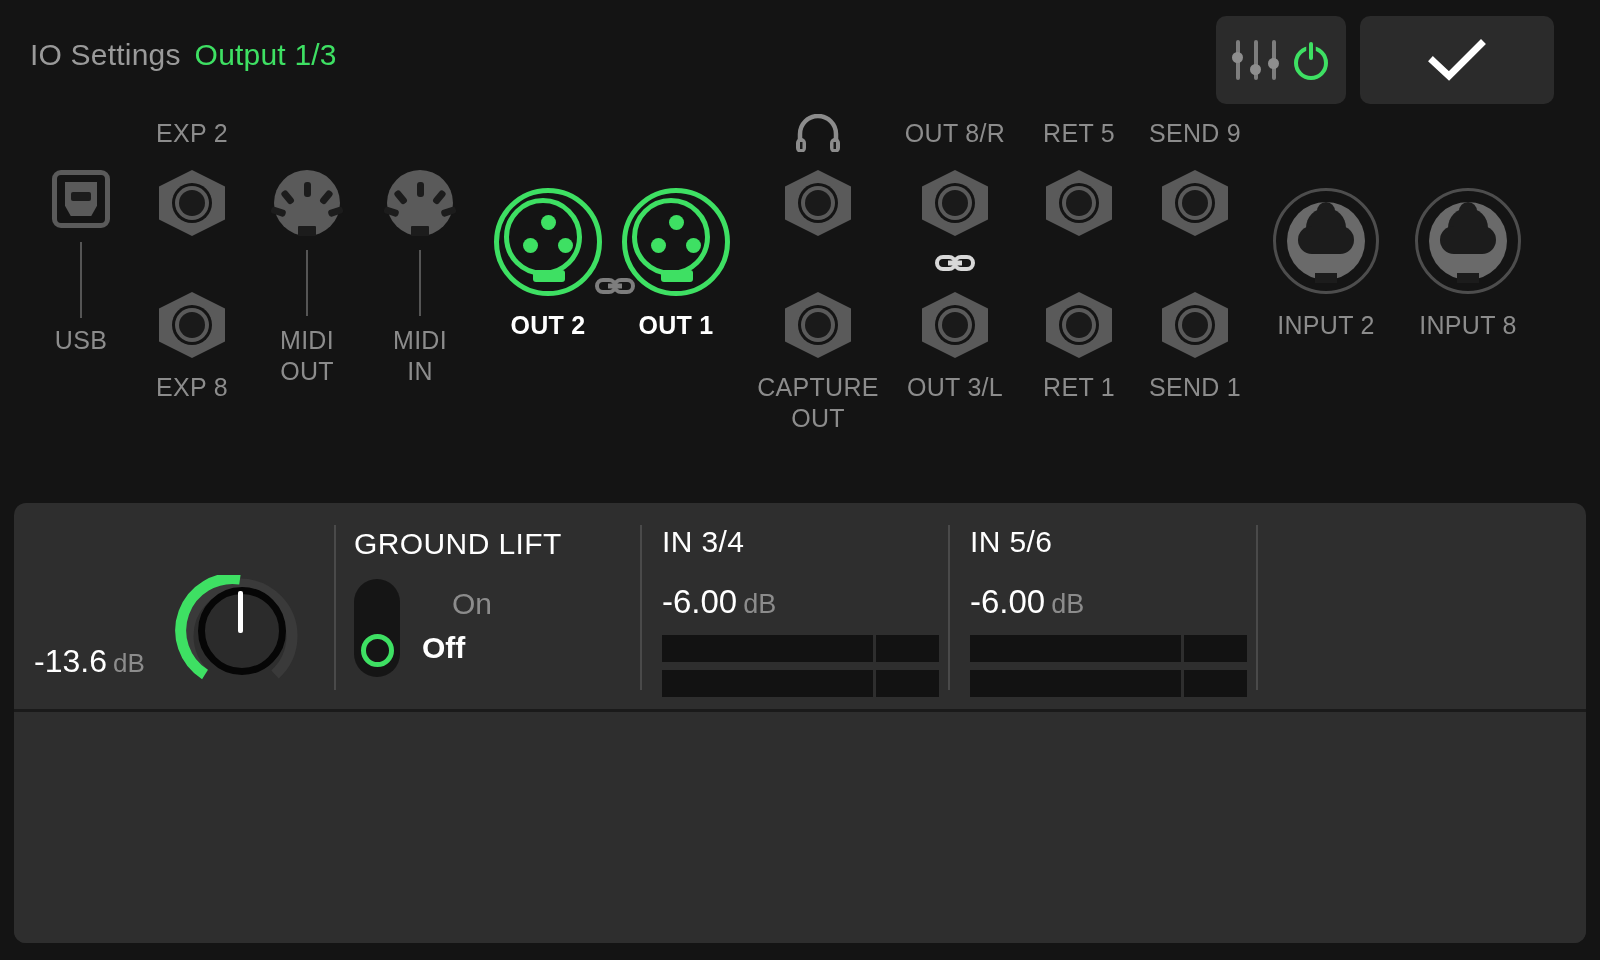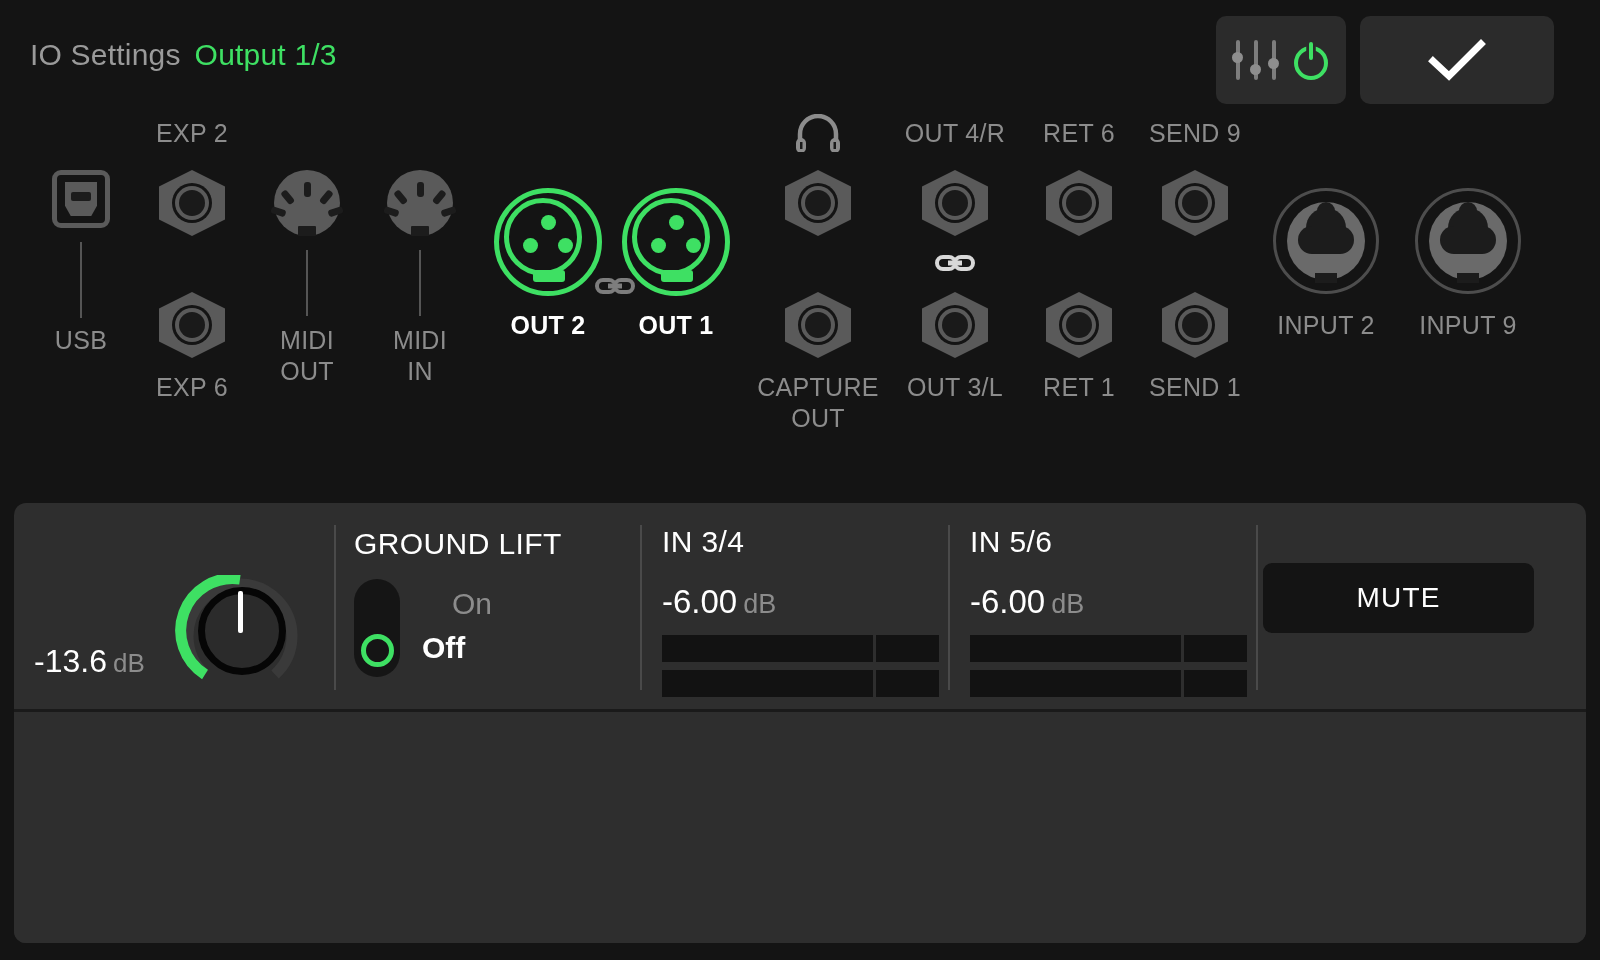--- a/index.html
+++ b/index.html
@@ -228,21 +228,21 @@
         <i class="ring" style="left:13px;top:13px;width:40px;height:40px;"></i>
         <i class="ring2" style="left:16px;top:16px;width:34px;height:34px;"></i>
         <i class="hole" style="left:20px;top:20px;width:26px;height:26px;"></i>
       </div>
       <div class="jack" style="position:absolute;left:19px;top:192px;width:66px;height:66px;">
         <i class="hex"></i>
         <i class="ring" style="left:13px;top:13px;width:40px;height:40px;"></i>
         <i class="ring2" style="left:16px;top:16px;width:34px;height:34px;"></i>
         <i class="hole" style="left:20px;top:20px;width:26px;height:26px;"></i>
       </div>
-      <div class="conn-label" style="top:272px; width:140px;">EXP 6</div>
+      <div class="conn-label" style="top:272px; width:140px;">EXP 8</div>
     </div>
 
     <div class="conn-col" style="left:255px; top:70px; width:104px;">
       <div class="din" style="position:absolute;left:19px;top:0;width:66px;height:66px;">
         <i class="disc"></i>
         <i class="pin" style="left:29.5px;top:12px;"></i>
         <i class="pin" style="left:15px;top:18px;transform:rotate(-40deg);"></i>
         <i class="pin" style="left:44px;top:18px;transform:rotate(40deg);"></i>
         <i class="pin" style="left:8px;top:29px;transform:rotate(-72deg);"></i>
         <i class="pin" style="left:51px;top:29px;transform:rotate(72deg);"></i>
@@ -320,21 +320,21 @@
         <i class="hex"></i>
         <i class="ring" style="left:13px;top:13px;width:40px;height:40px;"></i>
         <i class="ring2" style="left:16px;top:16px;width:34px;height:34px;"></i>
         <i class="hole" style="left:20px;top:20px;width:26px;height:26px;"></i>
       </div>
       <div class="conn-label" style="top:272px; width:190px;">CAPTURE
 OUT</div>
     </div>
 
     <div class="conn-col" style="left:903px; top:0px; width:104px;">
-      <div class="conn-label" style="top:18px; width:190px;">OUT 4/R</div>
+      <div class="conn-label" style="top:18px; width:190px;">OUT 8/R</div>
       <div class="jack" style="position:absolute;left:19px;top:70px;width:66px;height:66px;">
         <i class="hex"></i>
         <i class="ring" style="left:13px;top:13px;width:40px;height:40px;"></i>
         <i class="ring2" style="left:16px;top:16px;width:34px;height:34px;"></i>
         <i class="hole" style="left:20px;top:20px;width:26px;height:26px;"></i>
       </div>
       <div class="linkicon" style="left:32px; top:152px;">
         <svg width="40" height="22" viewBox="0 0 40 22">
           <rect x="2" y="5" width="18" height="12" rx="6" fill="none" stroke="#d8d8d8" stroke-width="4"></rect>
           <rect x="20" y="5" width="18" height="12" rx="6" fill="none" stroke="#d8d8d8" stroke-width="4"></rect>
@@ -344,21 +344,21 @@
       <div class="jack" style="position:absolute;left:19px;top:192px;width:66px;height:66px;">
         <i class="hex"></i>
         <i class="ring" style="left:13px;top:13px;width:40px;height:40px;"></i>
         <i class="ring2" style="left:16px;top:16px;width:34px;height:34px;"></i>
         <i class="hole" style="left:20px;top:20px;width:26px;height:26px;"></i>
       </div>
       <div class="conn-label" style="top:272px; width:190px;">OUT 3/L</div>
     </div>
 
     <div class="conn-col" style="left:1027px; top:0px; width:104px;">
-      <div class="conn-label" style="top:18px; width:170px;">RET 6</div>
+      <div class="conn-label" style="top:18px; width:170px;">RET 5</div>
       <div class="jack" style="position:absolute;left:19px;top:70px;width:66px;height:66px;">
         <i class="hex"></i>
         <i class="ring" style="left:13px;top:13px;width:40px;height:40px;"></i>
         <i class="ring2" style="left:16px;top:16px;width:34px;height:34px;"></i>
         <i class="hole" style="left:20px;top:20px;width:26px;height:26px;"></i>
       </div>
       <div class="jack" style="position:absolute;left:19px;top:192px;width:66px;height:66px;">
         <i class="hex"></i>
         <i class="ring" style="left:13px;top:13px;width:40px;height:40px;"></i>
         <i class="ring2" style="left:16px;top:16px;width:34px;height:34px;"></i>
@@ -398,21 +398,21 @@
 
     <div class="conn-col" style="left:1412px; top:88px; width:112px;">
       <div class="combo" style="position:absolute;left:3px;top:0;width:106px;height:106px;">
         <i class="ringA"></i>
         <i class="ringB" style="left:14px;top:14px;width:78px;height:78px;"></i>
         <i class="core" style="left:33px;top:20px;width:40px;height:40px;border-radius:50%;"></i>
         <i class="core" style="left:25px;top:38px;width:56px;height:28px;border-radius:14px;"></i>
         <i class="core" style="left:44px;top:14px;width:18px;height:22px;border-radius:9px 9px 0 0;"></i>
         <i class="notch" style="left:42px;top:85px;width:22px;height:10px;"></i>
       </div>
-      <div class="conn-label" style="top:122px; width:190px;">INPUT 9</div>
+      <div class="conn-label" style="top:122px; width:190px;">INPUT 8</div>
     </div>
 
   </div>
 
   <div id="bottom-panel">
     <div id="ctrl-row">
 
 
       <div id="knob-wrap">
         <svg width="132" height="120" viewBox="0 0 132 120" style="position:absolute;left:0;top:0;">
@@ -465,22 +465,19 @@
         <div class="meter-bar" style="top:110px;">
           <i class="seg-gap"></i>
         </div>
         <div class="meter-bar" style="top:145px;">
           <i class="seg-gap"></i>
         </div>
       </div>
 
       <i class="vsep" style="left:1242px;"></i>
 
-      <div id="mute-btn">
-        <span>MUTE</span>
-      </div>
     </div>
 
     <i id="panel-divider"></i>
     <div id="empty-area"></div>
   </div>
 
 </div>
 
 </body></html>

